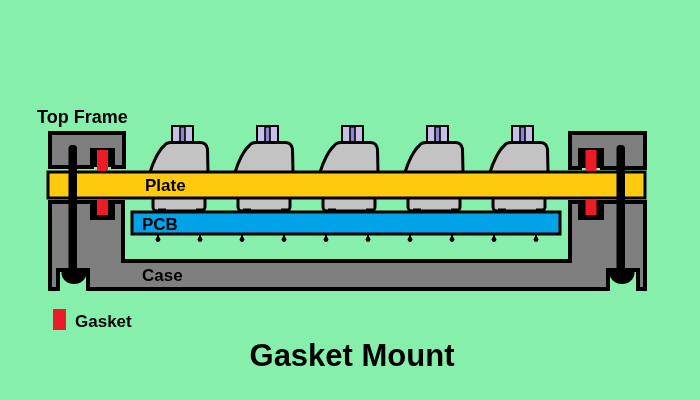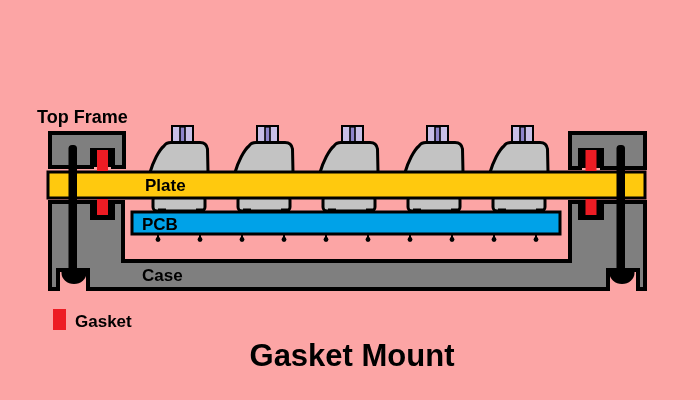--- a/index.html
+++ b/index.html
@@ -7,21 +7,21 @@
     padding: 0;
     background: #FFFFFF;
     width: 700px;
     height: 400px;
     overflow: hidden;
   }
   .stage {
     position: relative;
     width: 700px;
     height: 400px;
-    background: #fca5a5;
+    background: #86efac;
   }
   svg { display: block; }
   text {
     font-family: "Liberation Sans", sans-serif;
     font-weight: bold;
     fill: #000000;
   }
   .lbl  { font-size: 17px; }
   .lbl-lg { font-size: 18px; }
   .title { font-size: 31px; }

